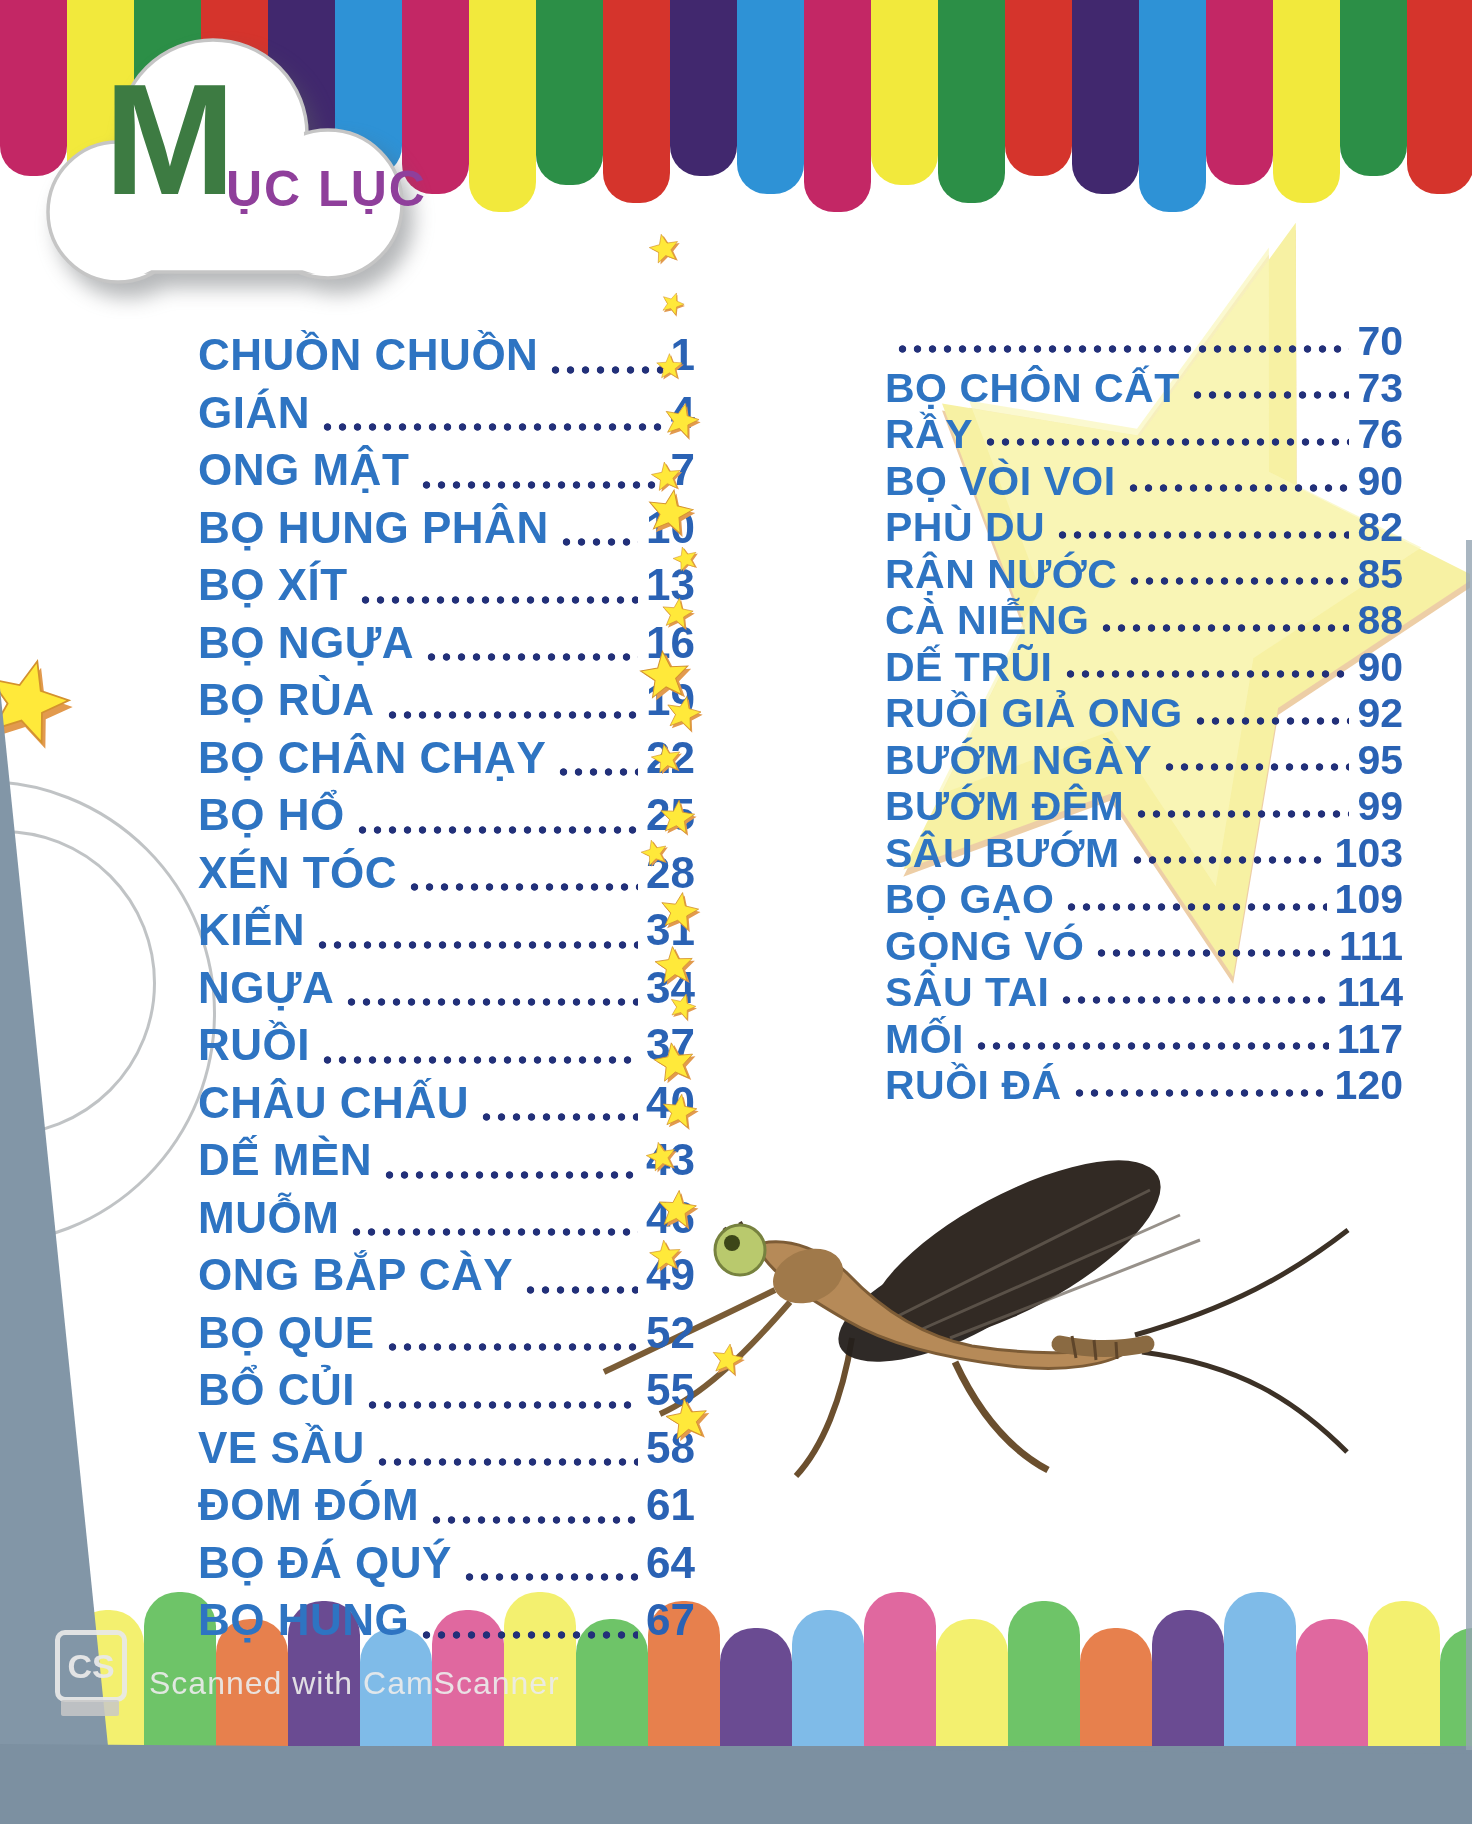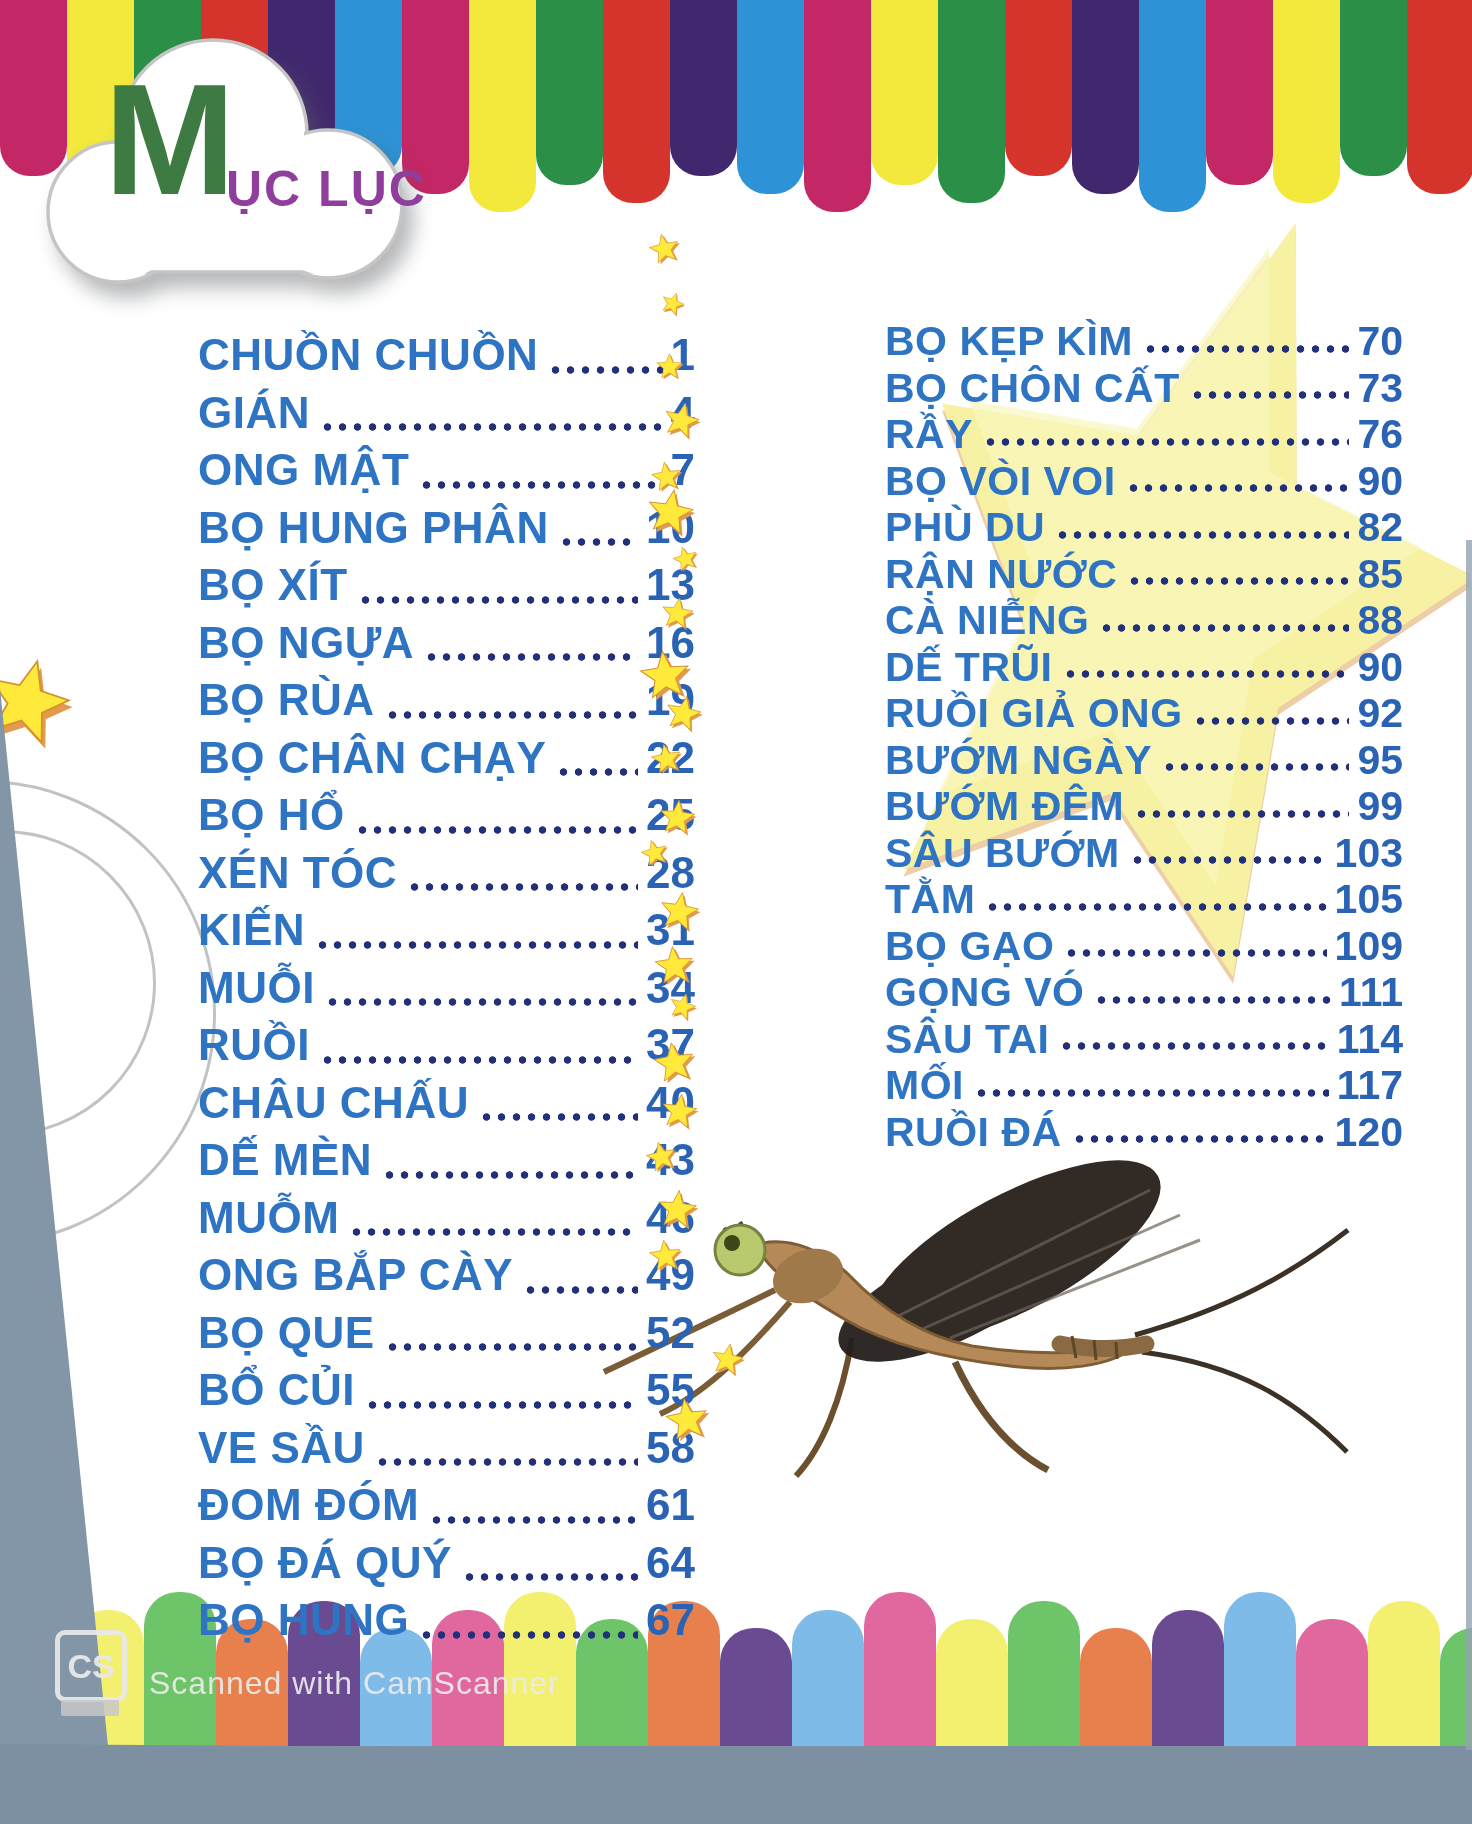--- a/index.html
+++ b/index.html
@@ -164,21 +164,21 @@
         <span class="label">XÉN TÓC</span>
         <span class="dots"></span>
         <span class="num">28</span>
       </div>
       <div class="row">
         <span class="label">KIẾN</span>
         <span class="dots"></span>
         <span class="num">31</span>
       </div>
       <div class="row">
-        <span class="label">MUỖI</span>
+        <span class="label">NGỰA</span>
         <span class="dots"></span>
         <span class="num">34</span>
       </div>
       <div class="row">
         <span class="label">RUỒI</span>
         <span class="dots"></span>
         <span class="num">37</span>
       </div>
       <div class="row">
         <span class="label">CHÂU CHẤU</span>
@@ -226,21 +226,20 @@
         <span class="num">64</span>
       </div>
       <div class="row">
         <span class="label">BỌ HUNG</span>
         <span class="dots"></span>
         <span class="num">67</span>
       </div>
     </div>
   <div id="toc-right" class="toc-col">
       <div class="row">
-        <span class="label">BỌ KẸP KÌM</span>
         <span class="dots"></span>
         <span class="num">70</span>
       </div>
       <div class="row">
         <span class="label">BỌ CHÔN CẤT</span>
         <span class="dots"></span>
         <span class="num">73</span>
       </div>
       <div class="row">
         <span class="label">RẦY</span>
@@ -284,25 +283,20 @@
       </div>
       <div class="row">
         <span class="label">BƯỚM ĐÊM</span>
         <span class="dots"></span>
         <span class="num">99</span>
       </div>
       <div class="row">
         <span class="label">SÂU BƯỚM</span>
         <span class="dots"></span>
         <span class="num">103</span>
-      </div>
-      <div class="row">
-        <span class="label">TẰM</span>
-        <span class="dots"></span>
-        <span class="num">105</span>
       </div>
       <div class="row">
         <span class="label">BỌ GẠO</span>
         <span class="dots"></span>
         <span class="num">109</span>
       </div>
       <div class="row">
         <span class="label">GỌNG VÓ</span>
         <span class="dots"></span>
         <span class="num">111</span>

